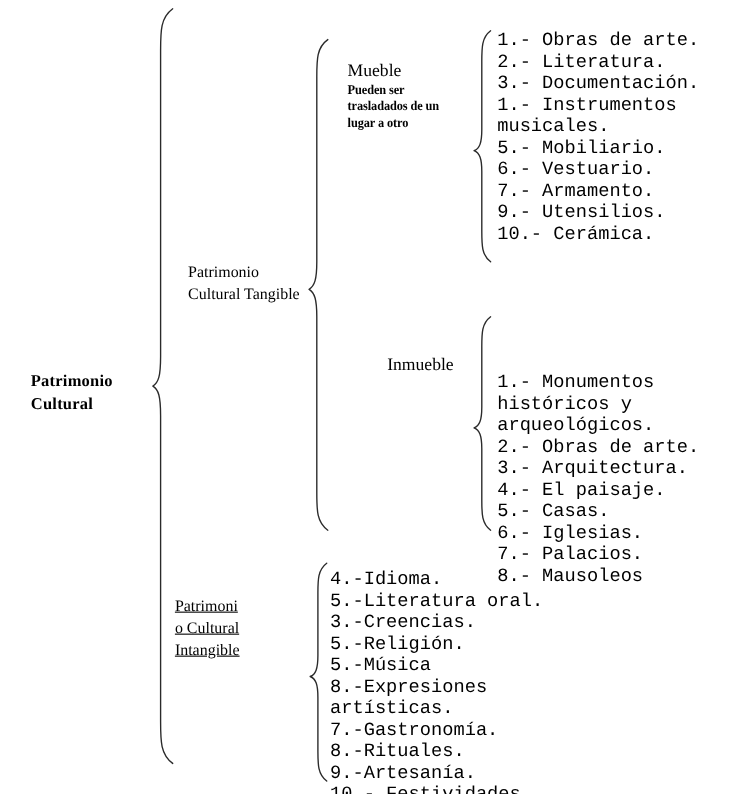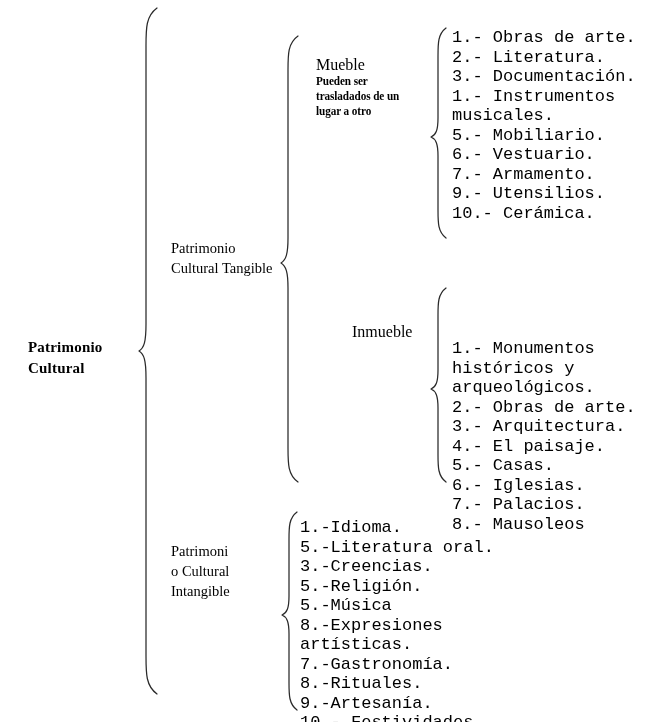--- a/index.html
+++ b/index.html
@@ -157,38 +157,38 @@
 arqueológicos.</div>
     <div class="li">2.- Obras de arte.</div>
     <div class="li">3.- Arquitectura.</div>
     <div class="li">4.- El paisaje.</div>
     <div class="li">5.- Casas.</div>
     <div class="li">6.- Iglesias.</div>
     <div class="li">7.- Palacios.</div>
     <div class="li">8.- Mausoleos</div>
   </div>
 
-  <div class="node branch-label" style="left:171px; top:541px; width:110px;">Patrimoni
+  <div class="node branch-label" style="left:159px; top:541px; width:110px;text-decoration:underline;">Patrimoni
 o Cultural
 Intangible</div>
 
   <div class="brace" style="left:281px; top:510px; width:22px; height:202px;">
     <svg width="22" height="202" viewBox="0 0 22 202" preserveAspectRatio="none">
       <path d="M16 2
                C 8 8, 8 17, 8 29
                L 8 86
                C 8 98, 6 103, 1 105
                C 6 107, 8 112, 8 124
                L 8 173
                C 8 185, 8 194, 16 200" stroke-width="1.25"></path>
     </svg>
   </div>
 
   <div class="list" style="left:300px; top:518px; width:200px;">
-    <div class="li">1.-Idioma.</div>
+    <div class="li">4.-Idioma.</div>
     <div class="li">5.-Literatura oral.</div>
     <div class="li">3.-Creencias.</div>
     <div class="li">5.-Religión.</div>
     <div class="li">5.-Música</div>
     <div class="li">8.-Expresiones
 artísticas.</div>
     <div class="li">7.-Gastronomía.</div>
     <div class="li">8.-Rituales.</div>
     <div class="li">9.-Artesanía.</div>
     <div class="li">10.- Festividades.</div>

